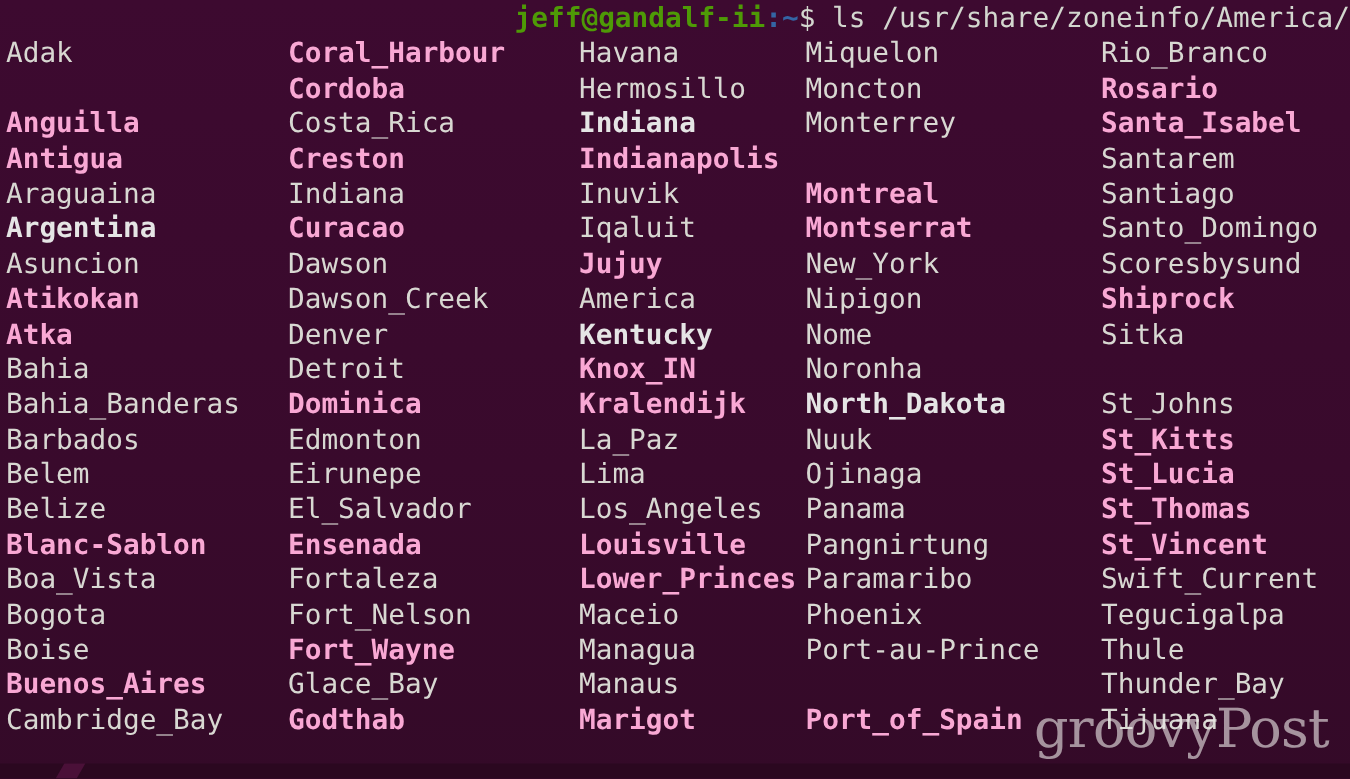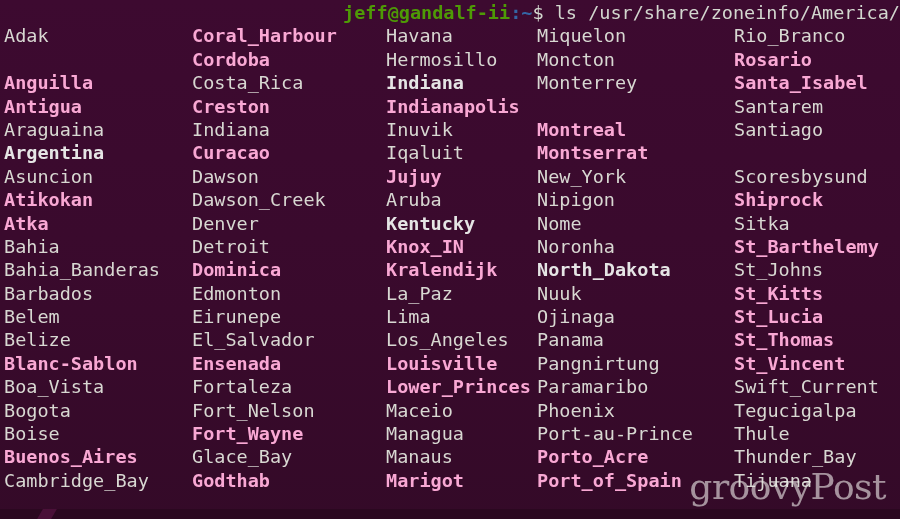--- a/index.html
+++ b/index.html
@@ -155,48 +155,48 @@
           <span class="cell col1 t-file">Indiana</span>
           <span class="cell col2 t-file">Inuvik</span>
           <span class="cell col3 t-link">Montreal</span>
           <span class="cell col4 t-file">Santiago</span>
         </div>
         <div class="row">
           <span class="cell col0 t-dir">Argentina</span>
           <span class="cell col1 t-link">Curacao</span>
           <span class="cell col2 t-file">Iqaluit</span>
           <span class="cell col3 t-link">Montserrat</span>
+          <span class="cell col4 t-file">Santo_Domingo</span>
         </div>
         <div class="row">
           <span class="cell col0 t-file">Asuncion</span>
           <span class="cell col1 t-file">Dawson</span>
           <span class="cell col2 t-link">Jujuy</span>
           <span class="cell col3 t-file">New_York</span>
           <span class="cell col4 t-file">Scoresbysund</span>
         </div>
         <div class="row">
           <span class="cell col0 t-link">Atikokan</span>
           <span class="cell col1 t-file">Dawson_Creek</span>
-          <span class="cell col2 t-file">Aruba</span>
+          <span class="cell col2 t-file">America</span>
           <span class="cell col3 t-file">Nipigon</span>
           <span class="cell col4 t-link">Shiprock</span>
         </div>
         <div class="row">
           <span class="cell col0 t-link">Atka</span>
           <span class="cell col1 t-file">Denver</span>
           <span class="cell col2 t-dir">Kentucky</span>
           <span class="cell col3 t-file">Nome</span>
           <span class="cell col4 t-file">Sitka</span>
         </div>
         <div class="row">
           <span class="cell col0 t-file">Bahia</span>
           <span class="cell col1 t-file">Detroit</span>
           <span class="cell col2 t-link">Knox_IN</span>
           <span class="cell col3 t-file">Noronha</span>
-          <span class="cell col4 t-link">St_Barthelemy</span>
         </div>
         <div class="row">
           <span class="cell col0 t-file">Bahia_Banderas</span>
           <span class="cell col1 t-link">Dominica</span>
           <span class="cell col2 t-link">Kralendijk</span>
           <span class="cell col3 t-dir">North_Dakota</span>
           <span class="cell col4 t-file">St_Johns</span>
         </div>
         <div class="row">
           <span class="cell col0 t-file">Barbados</span>
@@ -244,21 +244,20 @@
           <span class="cell col0 t-file">Boise</span>
           <span class="cell col1 t-link">Fort_Wayne</span>
           <span class="cell col2 t-file">Managua</span>
           <span class="cell col3 t-file">Port-au-Prince</span>
           <span class="cell col4 t-file">Thule</span>
         </div>
         <div class="row">
           <span class="cell col0 t-link">Buenos_Aires</span>
           <span class="cell col1 t-file">Glace_Bay</span>
           <span class="cell col2 t-file">Manaus</span>
-          <span class="cell col3 t-link">Porto_Acre</span>
           <span class="cell col4 t-file">Thunder_Bay</span>
         </div>
         <div class="row">
           <span class="cell col0 t-file">Cambridge_Bay</span>
           <span class="cell col1 t-link">Godthab</span>
           <span class="cell col2 t-link">Marigot</span>
           <span class="cell col3 t-link">Port_of_Spain</span>
           <span class="cell col4 t-file">Tijuana</span>
         </div>
       </div>

